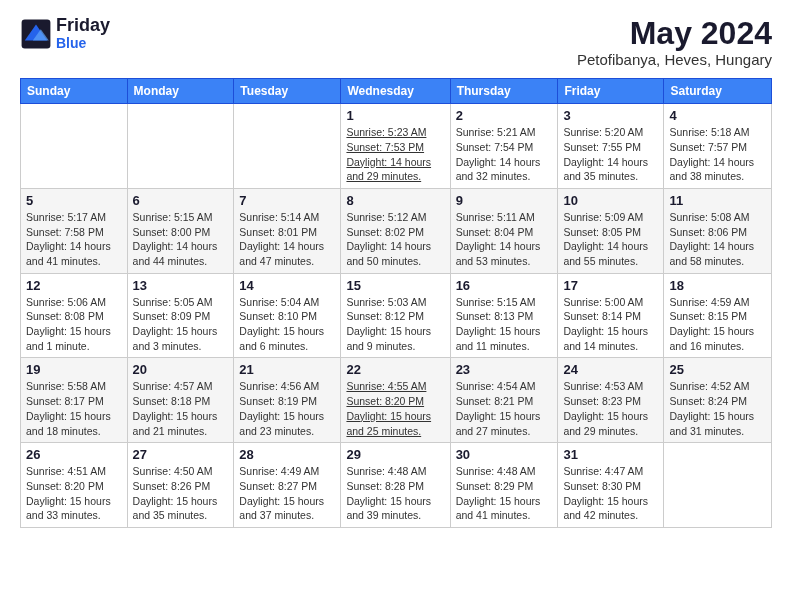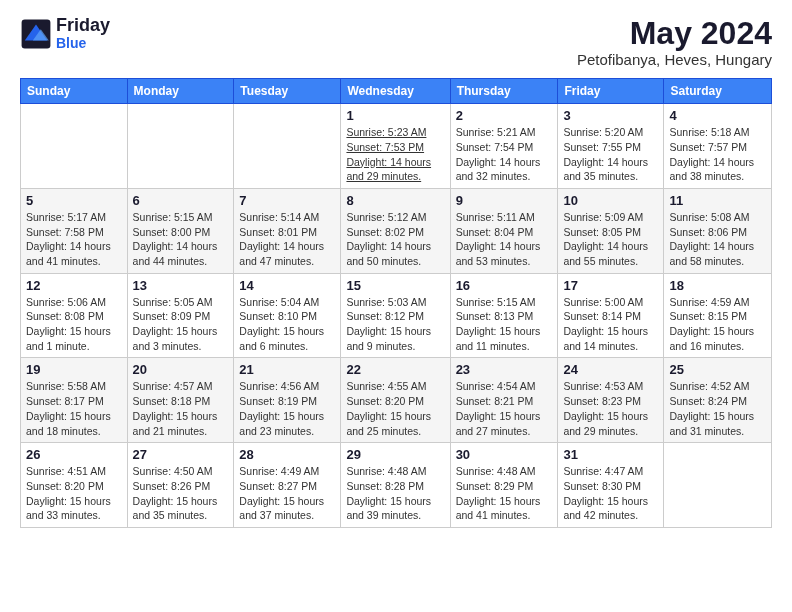--- a/index.html
+++ b/index.html
@@ -280,21 +280,21 @@
         </td>
         <td>
           <div class="day-number">21</div>
           <div class="day-info" style="white-space: pre-line;">Sunrise: 4:56 AM
 Sunset: 8:19 PM
 Daylight: 15 hours
 and 23 minutes.</div>
         </td>
         <td>
           <div class="day-number">22</div>
-          <div class="day-info" style="white-space: pre-line;">Sunrise: 4:55 AM
+          <div class="day-info" style="white-space: pre-line; text-decoration: underline;">Sunrise: 4:55 AM
 Sunset: 8:20 PM
 Daylight: 15 hours
 and 25 minutes.</div>
         </td>
         <td>
           <div class="day-number">23</div>
           <div class="day-info" style="white-space: pre-line;">Sunrise: 4:54 AM
 Sunset: 8:21 PM
 Daylight: 15 hours
 and 27 minutes.</div>

